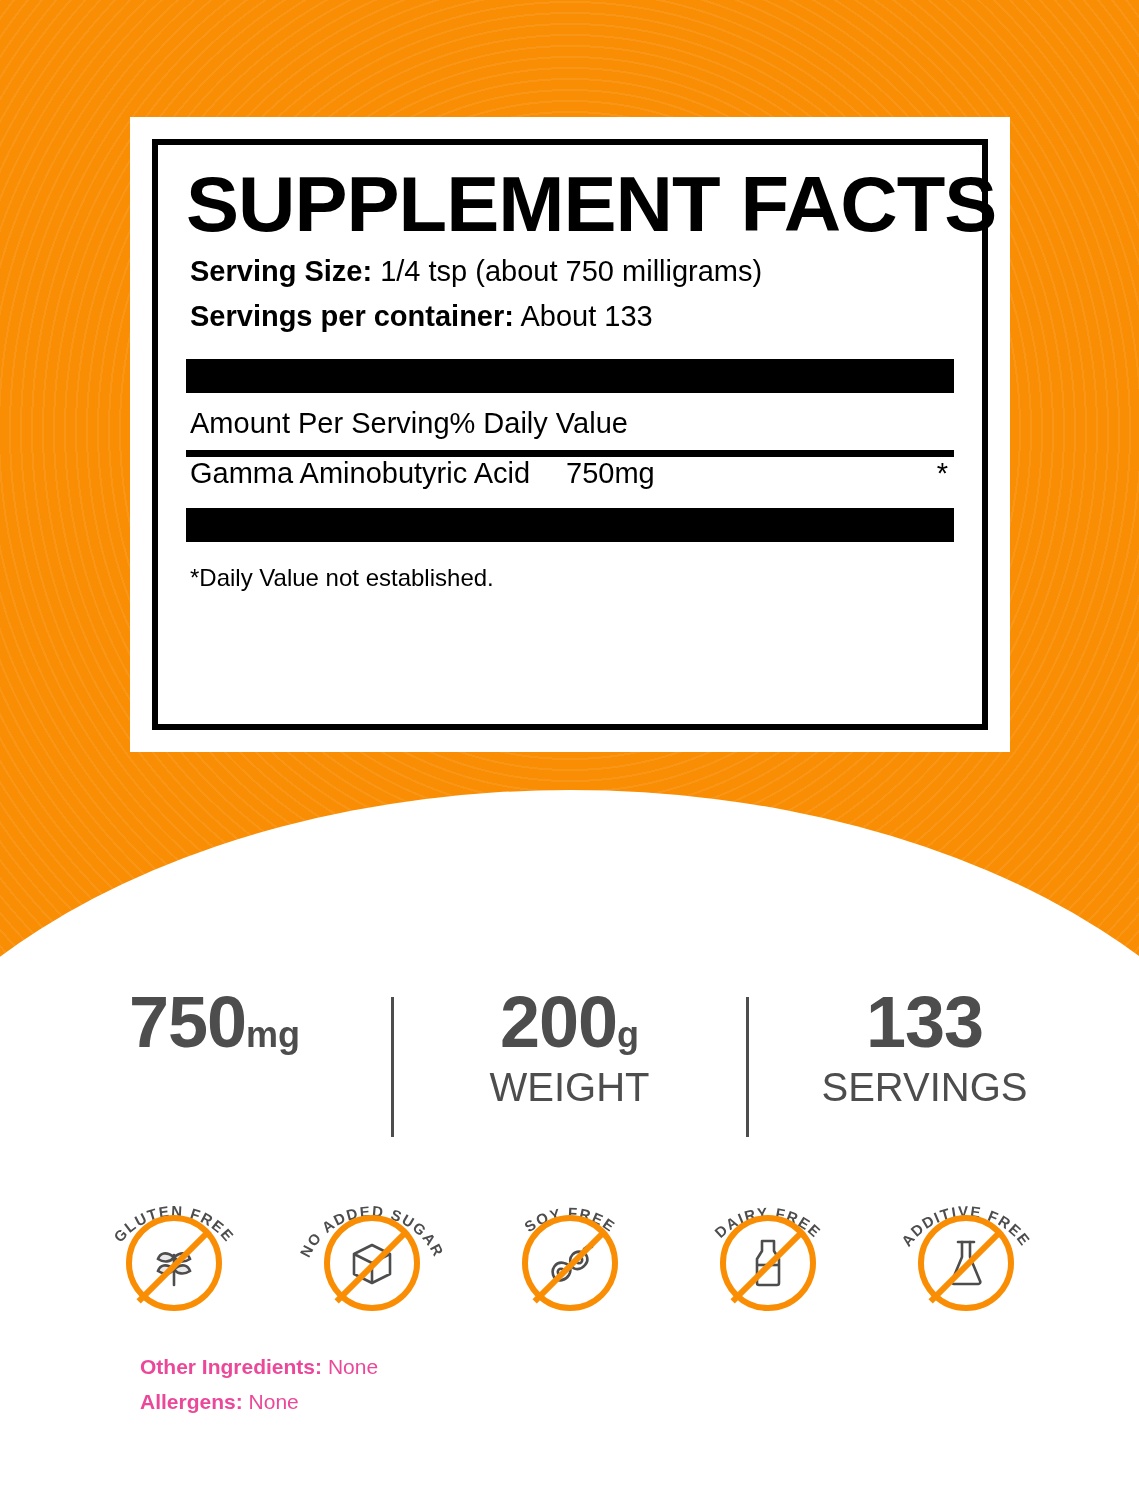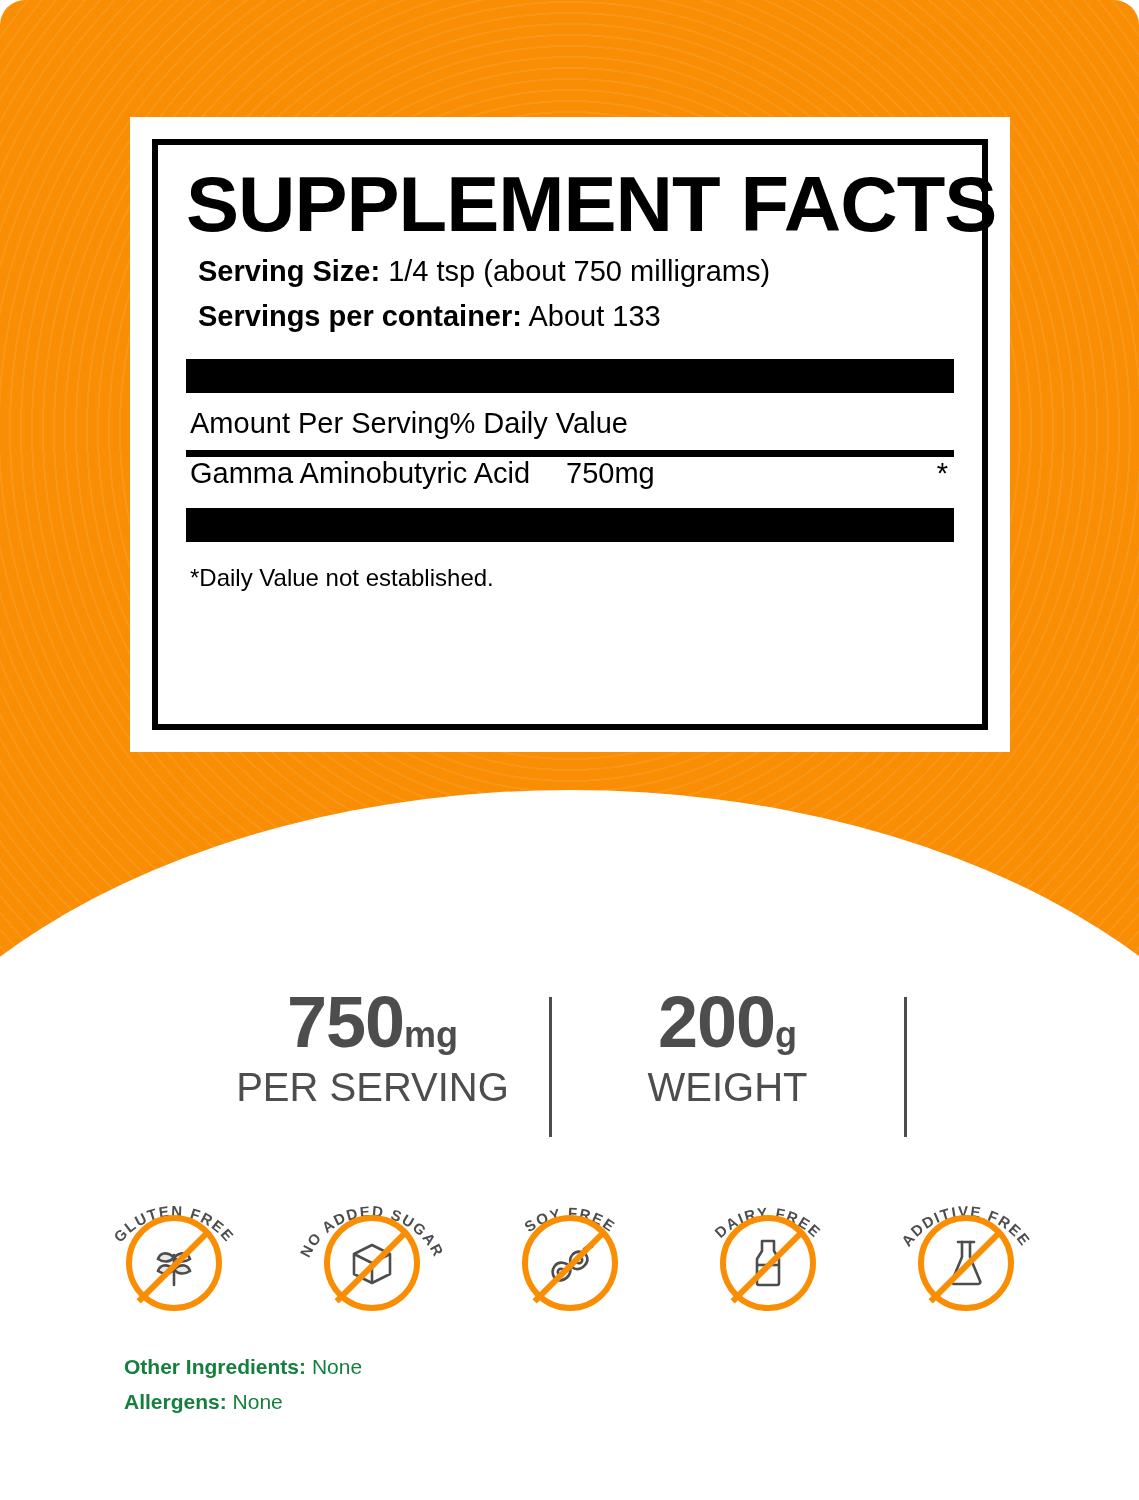--- a/index.html
+++ b/index.html
@@ -13,21 +13,20 @@
     background: #ffffff;
     overflow: hidden;
   }
 
   .page {
     position: relative;
     width: 1139px;
     height: 1500px;
     background: #ffffff;
     overflow: hidden;
-    border-radius: 25px;
   }
 
   
   .top-bg {
     position: absolute;
     left: 0;
     top: 0;
     width: 1139px;
     height: 1010px;
     background: #f98E05;
@@ -86,21 +85,21 @@
     line-height: 1.0;
     color: #000;
     margin: 6px 0 10px 0;
     transform: scaleX(1.02);
     transform-origin: left center;
     white-space: nowrap;
   }
   .serving-line {
     font-size: 29px;
     color: #000;
-    margin: 12px 0 0 12px;
+    margin: 12px 0 0 4px;
     white-space: nowrap;
   }
   .serving-line b { font-weight: bold; }
 
   .bar-thick {
     height: 34px;
     background: #000;
     margin-top: 26px;
   }
   .row-head {
@@ -237,23 +236,23 @@
     font-family: "Liberation Sans", sans-serif;
     font-size: 15px;
     font-weight: bold;
     letter-spacing: 1.6px;
     fill: #4d4d4d;
   }
 
   
   .bottom-text {
     position: absolute;
-    left: 124px;
+    left: 140px;
     top: 1355px;
-    color: #15803d;
+    color: #ec4899;
   }
   .bottom-line {
     font-size: 21px;
     margin-bottom: 11px;
   }
   .bottom-line b { font-weight: bold; }
 </style>
 </head>
 <body>
 
@@ -296,32 +295,35 @@
 
       <div class="bar-thick2"></div>
 
       <div class="footnote">*Daily Value not established.</div>
     </div>
   </div>
 
   <div class="stats">
     <div class="stat">
       <div class="stat-value"><span>750</span><span class="unit">mg</span></div>
-      <div class="stat-label">PER SERVING</div>
     </div>
 
     <div class="divider"></div>
 
     <div class="stat">
       <div class="stat-value"><span>200</span><span class="unit">g</span></div>
       <div class="stat-label">WEIGHT</div>
     </div>
 
     <div class="divider"></div>
 
+    <div class="stat">
+      <div class="stat-value"><span>133</span><span class="unit"></span></div>
+      <div class="stat-label">SERVINGS</div>
+    </div>
   </div>
 
   <div class="badges">
 
     <div class="badge">
       <svg class="badge-arc-text" viewBox="0 0 170 150">
         <path id="arcGluten" d="M 20 96 A 66 66 0 0 1 150 96" fill="none"></path>
         <text text-anchor="middle"><textPath href="#arcGluten" startOffset="50%">GLUTEN FREE</textPath></text>
       </svg>
       <div class="badge-circle"></div>

